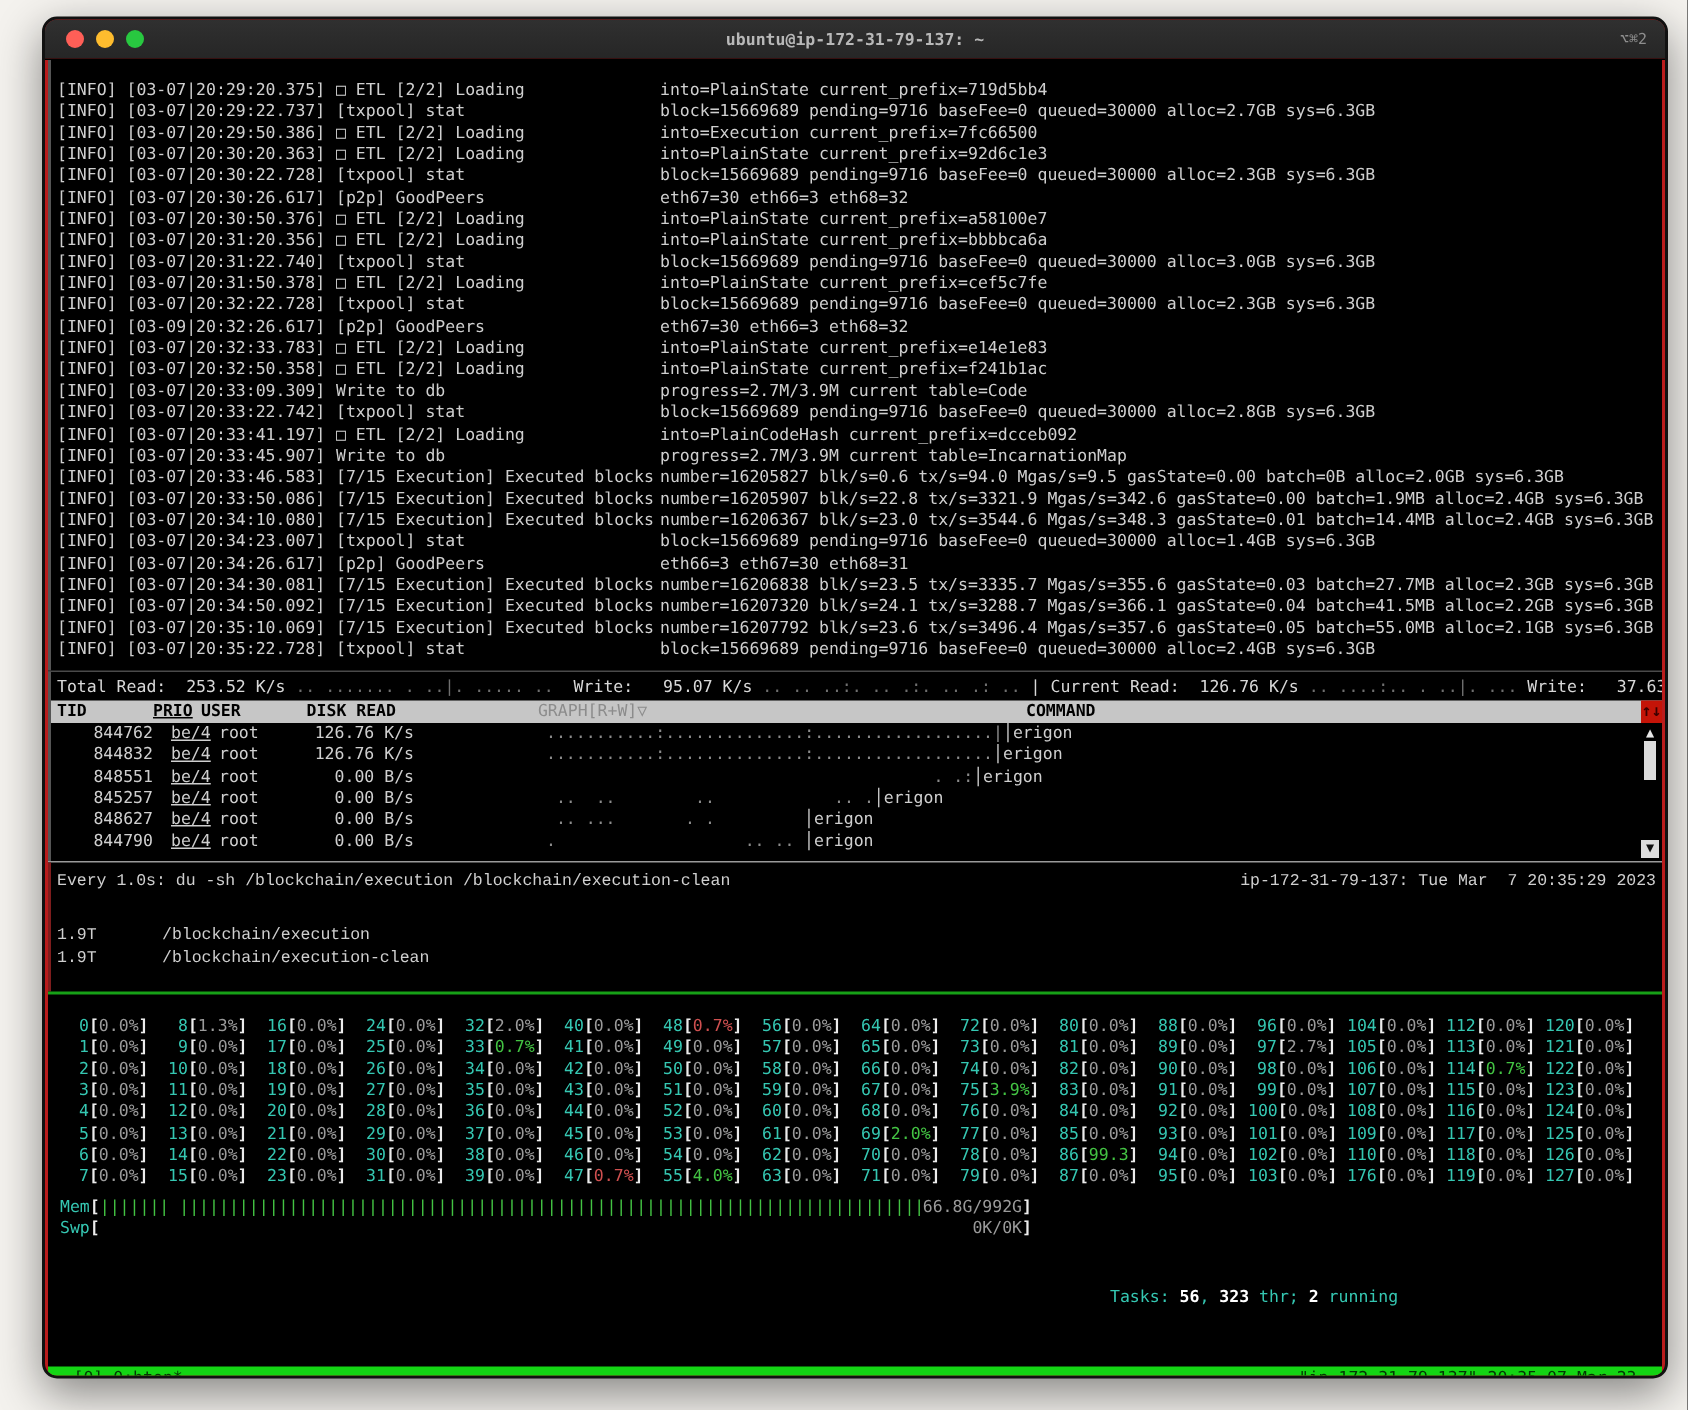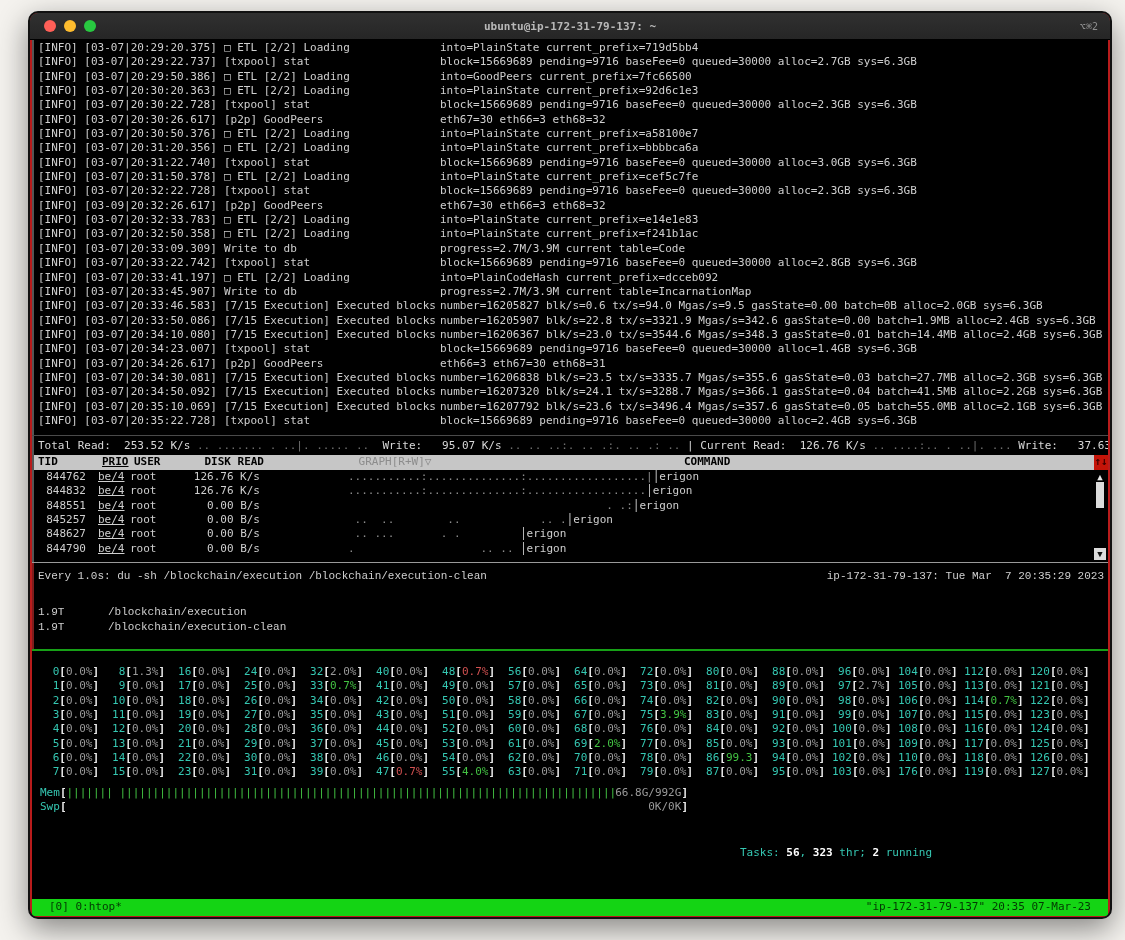--- a/index.html
+++ b/index.html
@@ -14,40 +14,40 @@
   .light{width:12px;height:12px;border-radius:50%;}
   .l-close{background:#ff5f57;}
   .l-min{background:#febc2e;}
   .l-zoom{background:#28c840;}
   .title{position:absolute;left:0;right:0;text-align:center;color:#b8b8b8;
          font-size:11px;font-weight:bold;pointer-events:none;}
   .titlebar .shortcut{position:absolute;right:12px;color:#8e8e8e;font-size:10px;}
   .term{position:absolute;left:2px;right:2px;top:27px;bottom:2px;background:#000;
         color:#cfcfcf;font-size:11px;line-height:14.35px;}
   
-  .log{height:394px;padding:1px 0 0 4px;overflow:hidden;border-left:2px solid #555;}
+  .log{height:394px;padding:13px 0 0 4px;overflow:hidden;border-left:2px solid #555;}
   .log-row{height:14.35px;display:flex;white-space:pre;overflow:hidden;}
   .log-t{flex:0 0 186px;}
   .log-m{flex:0 0 216px;}
   .log-v{flex:1;}
   .divider1{height:1px;background:#4a4a4a;}
   .divider2{height:1px;background:#9a9a9a;}
   .divider3{height:2px;background:#17a017;}
   
   .iotop{height:126px;overflow:hidden;border-left:2px solid #555;position:relative;}
   .io-summary{height:16px;padding:3px 0 0 4px;display:flex;white-space:pre;overflow:hidden;}
   .io-label{color:#d8d8d8;}
   .io-val{color:#d8d8d8;}
   .io-spark{color:#6f6f6f;}
   .io-head{height:15px;background:#c6c6c6;color:#000;display:flex;white-space:pre;
            align-items:center;padding-left:4px;font-weight:bold;}
   .io-h-graph{color:#6e6e6e;font-weight:normal;}
   .io-h-red{margin-left:auto;background:#c41408;color:#3a0000;width:14px;text-align:center;
             font-weight:bold;height:15px;}
-  .io-row{height:14.35px;display:flex;white-space:pre;overflow:hidden;padding-left:0;}
+  .io-row{height:14.35px;display:flex;white-space:pre;overflow:hidden;padding-left:16px;}
   .io-tid{flex:0 0 52px;text-align:right;}
   .io-prio{flex:0 0 44px;padding-left:12px;box-sizing:border-box;text-decoration:underline;}
   .io-user{flex:0 0 44px;}
   .io-read{flex:0 0 86px;text-align:right;}
   .io-write{flex:0 0 74px;text-align:right;margin-top:29px;}
   .io-graph{flex:0 0 186px;padding-left:14px;box-sizing:border-box;color:#8c8c8c;}
   .io-cmd{flex:1;}
   .io-h-cmd{padding-left:160px;}
   .io-scroll{position:absolute;right:2px;top:34px;bottom:2px;width:12px;}
   .io-sb-up{position:absolute;top:0;left:0;width:12px;color:#e8e8e8;font-size:9px;text-align:center;}
@@ -116,21 +116,21 @@
 
           <div class="log-row">
             <span class="log-t">[INFO] [03-07|20:29:22.737]</span>
             <span class="log-m">[txpool] stat</span>
             <span class="log-v">block=15669689 pending=9716 baseFee=0 queued=30000 alloc=2.7GB sys=6.3GB</span>
           </div>
 
           <div class="log-row">
             <span class="log-t">[INFO] [03-07|20:29:50.386]</span>
             <span class="log-m">□ ETL [2/2] Loading</span>
-            <span class="log-v">into=GoodPeers current_prefix=7fc66500</span>
+            <span class="log-v">into=Execution current_prefix=7fc66500</span>
           </div>
 
           <div class="log-row">
             <span class="log-t">[INFO] [03-07|20:30:20.363]</span>
             <span class="log-m">□ ETL [2/2] Loading</span>
             <span class="log-v">into=PlainState current_prefix=92d6c1e3</span>
           </div>
 
           <div class="log-row">
             <span class="log-t">[INFO] [03-07|20:30:22.728]</span>

